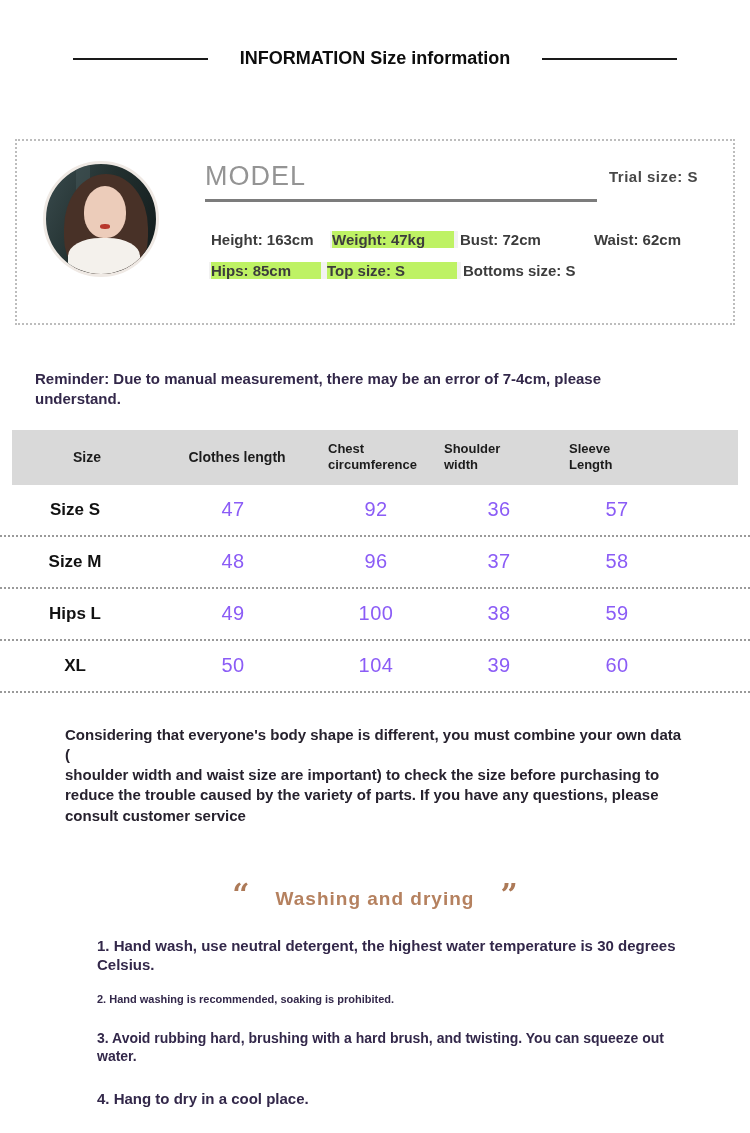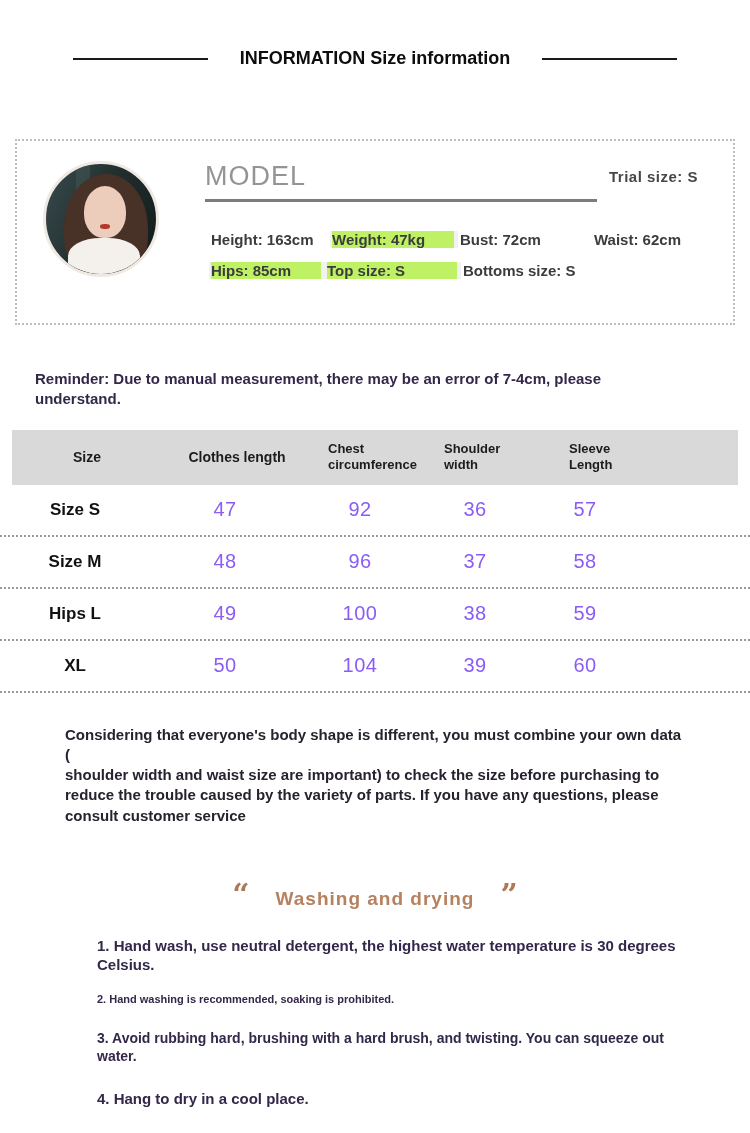--- a/index.html
+++ b/index.html
@@ -47,21 +47,21 @@
   .r2 .m-item:nth-child(2){width:130px;}
   .hl{background:#bef264;box-shadow:4px 0 0 #f2f2f2,-2px 0 0 #f2f2f2;}
 
   
   .reminder{margin:44px 60px 0 35px;font-size:15px;font-weight:bold;color:#33284a;
             line-height:1.35;white-space:pre-line;}
 
   
   .size-table{margin-top:20px;}
   .t-head{margin:0 12px;height:55px;background:#d9d9d9;display:flex;align-items:center;}
-  .t-row{height:50px;display:flex;align-items:center;border-bottom:2px dotted #9a9a9a;}
+  .t-row{height:50px;display:flex;align-items:center;border-bottom:2px dotted #9a9a9a;gap:8px;}
   .c1{flex:0 0 150px;text-align:center;}
   .c2{flex:0 0 150px;text-align:center;}
   .c3{flex:0 0 120px;text-align:center;}
   .c4{flex:0 0 110px;text-align:center;}
   .c5{flex:0 0 110px;text-align:center;}
   .t-head .c1,.t-head .c2{font-size:14px;font-weight:bold;color:#1c1c1c;}
   .t-head .c3,.t-head .c4,.t-head .c5{font-size:13px;font-weight:bold;color:#1c1c1c;
       text-align:left;line-height:1.25;}
   .t-head .c3{padding-left:16px;box-sizing:border-box;}
   .t-head .c4{padding-left:12px;box-sizing:border-box;}

